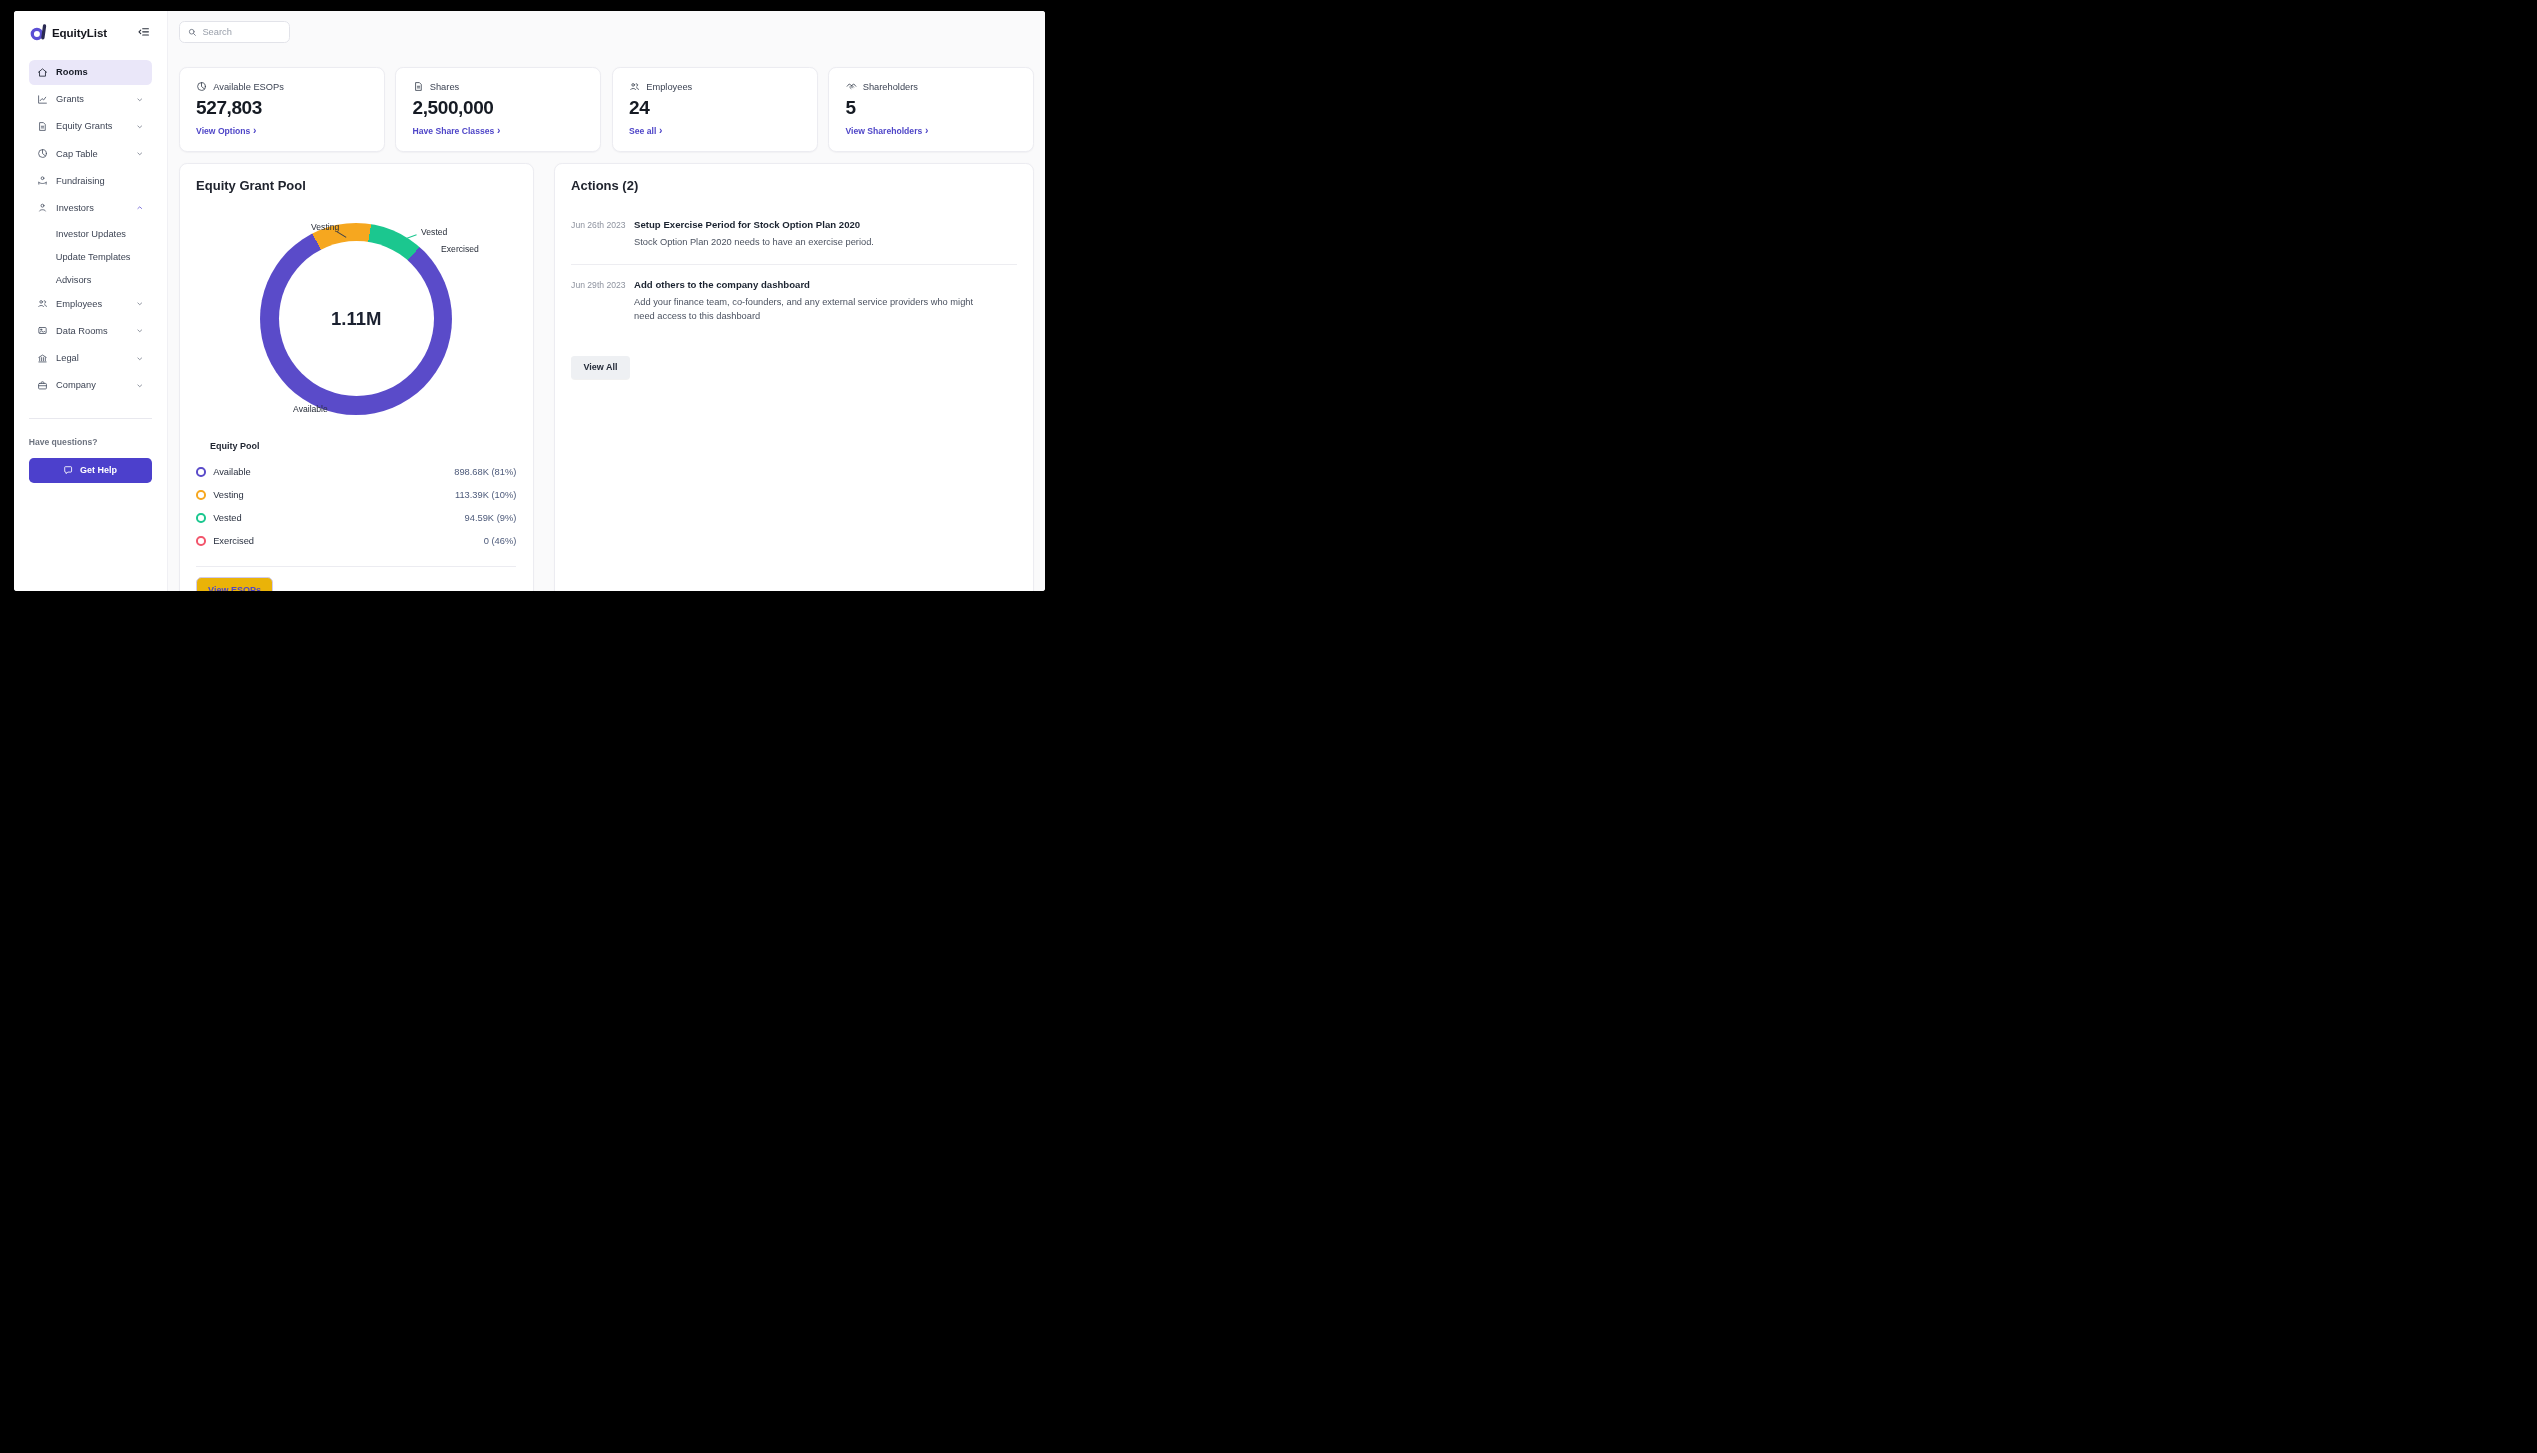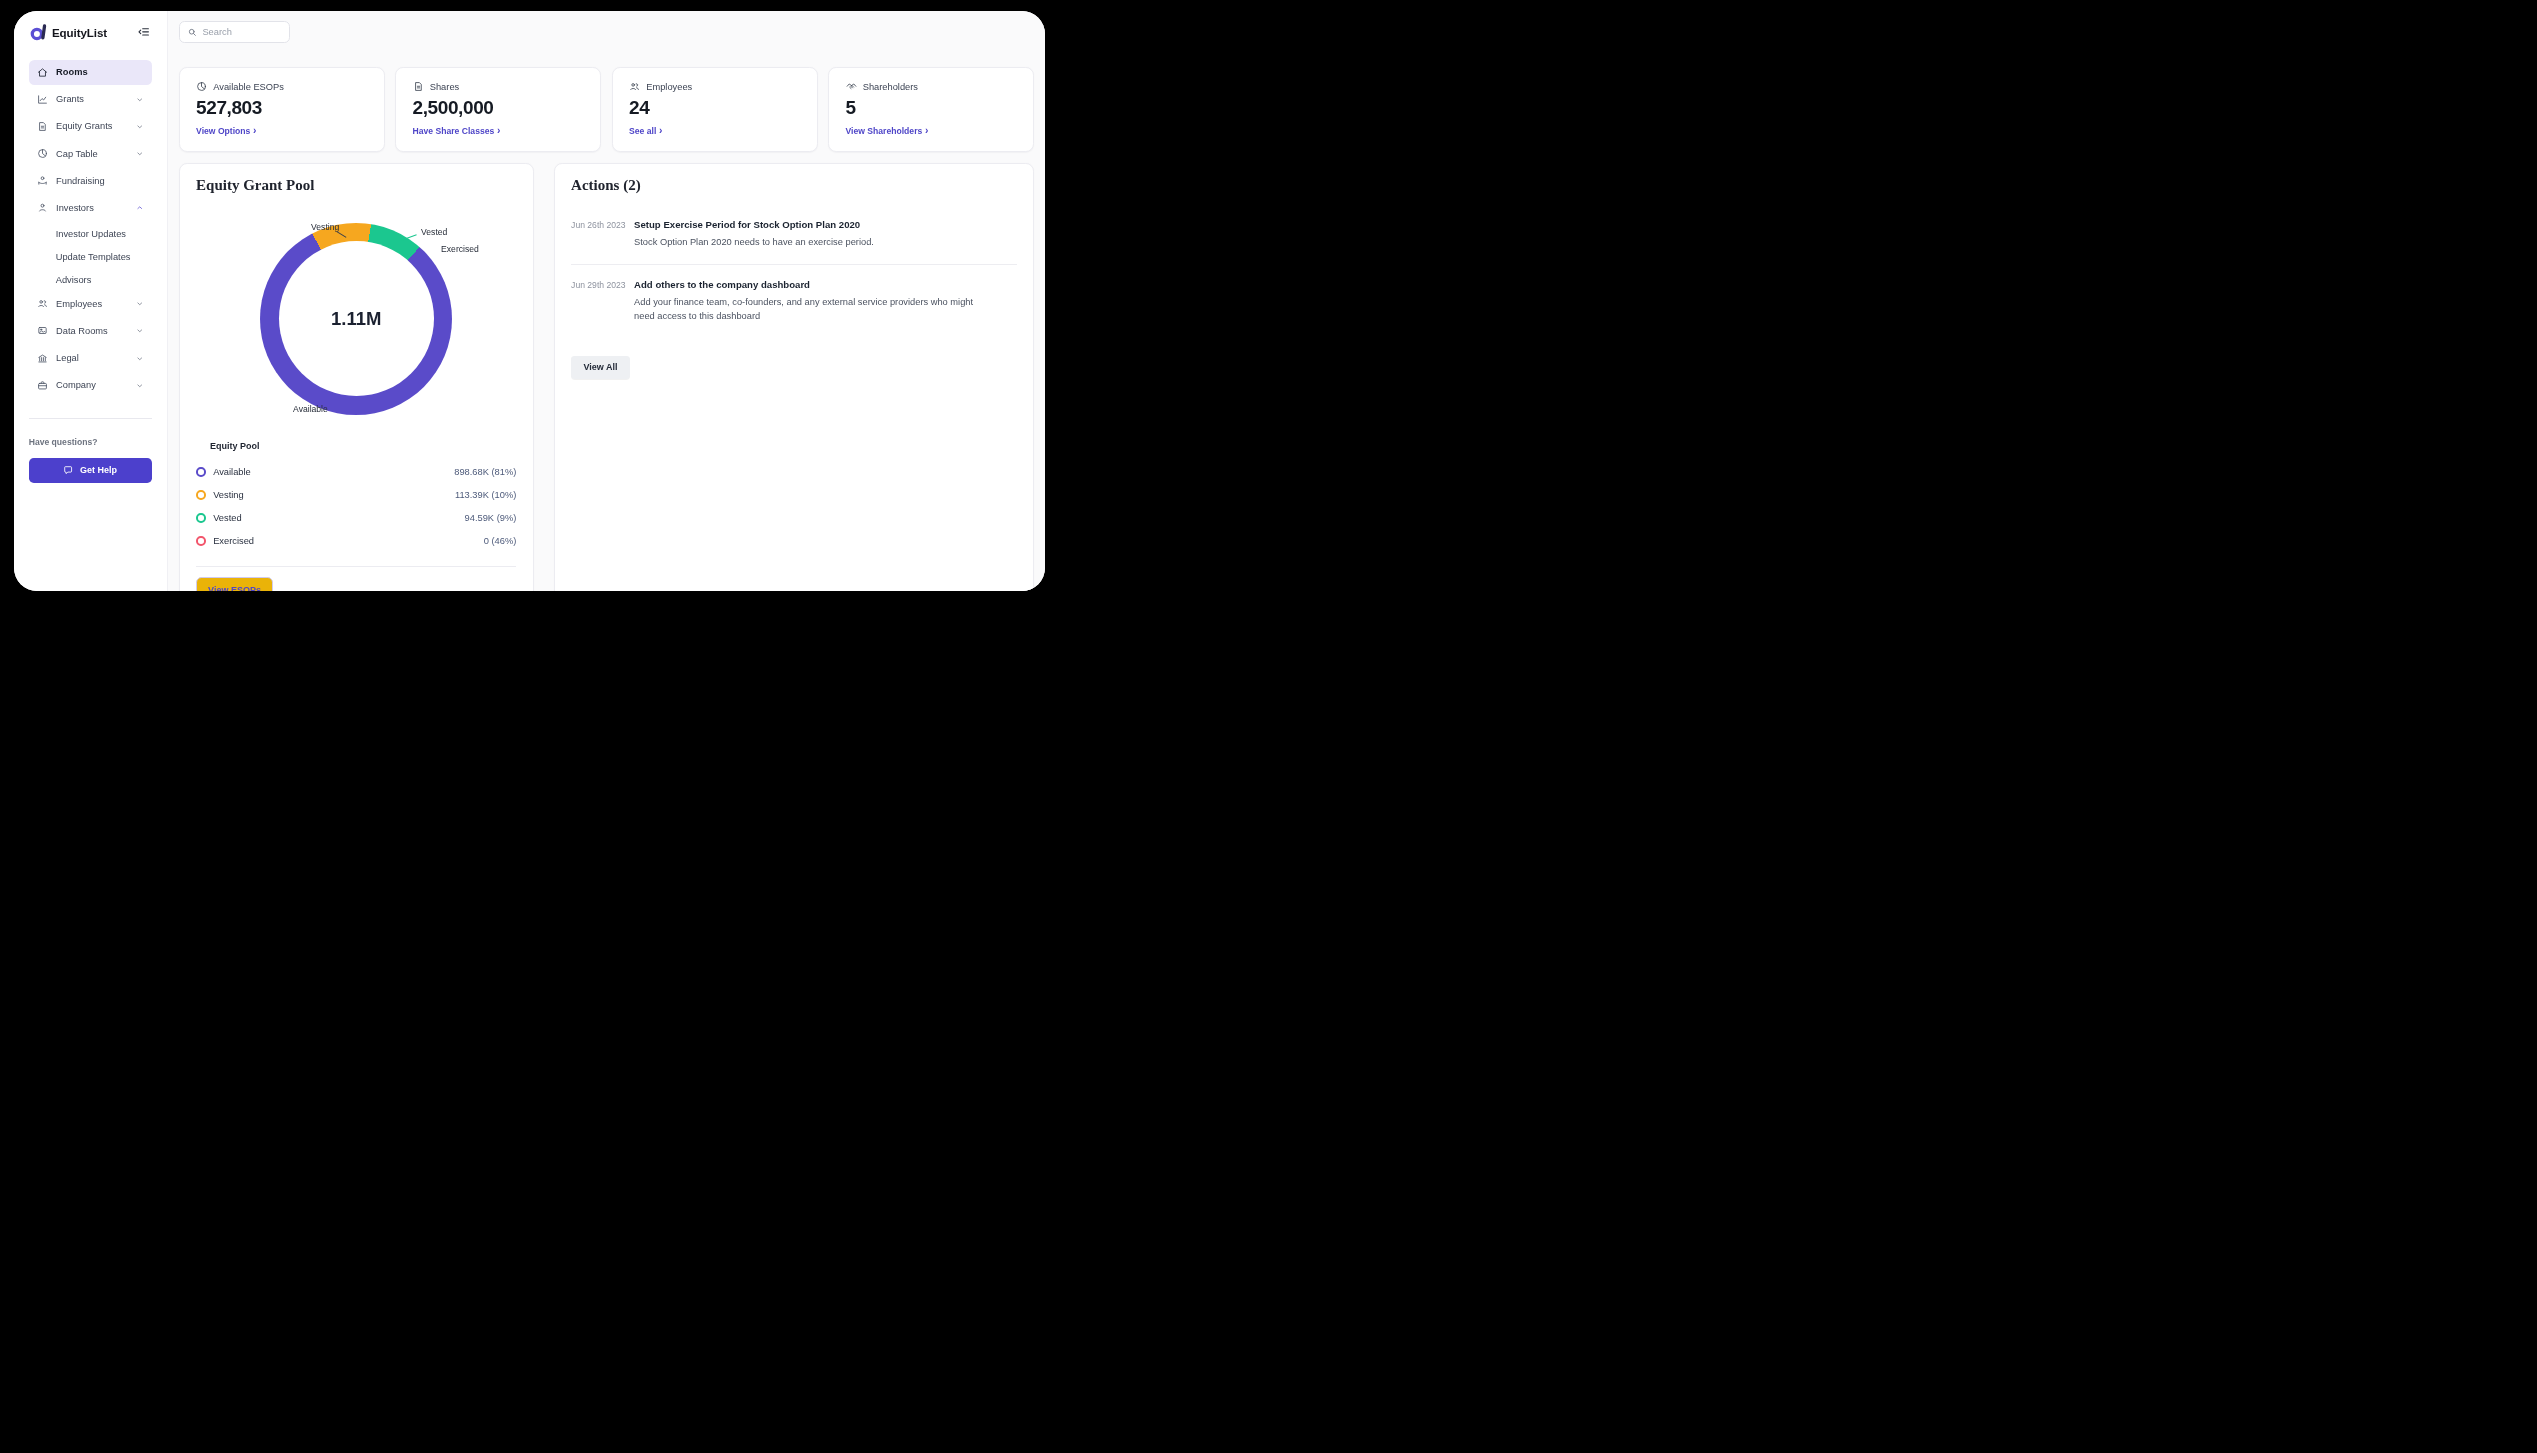--- a/index.html
+++ b/index.html
@@ -1,18 +1,18 @@
 <!DOCTYPE html>
 <html style="font-size:11px"><head>
 <meta charset="utf-8">
 <style>
   * { margin:0; padding:0; box-sizing:border-box; }
   html,body { width:1059px; height:607px; background:#000; font-family:"Liberation Sans","DejaVu Sans",sans-serif; }
   .frame { position:relative; width:1059px; height:607px; background:#000; border-radius:20.6px; overflow:hidden; }
-  .window { position:absolute; left:13.7px; top:11px; right:13.7px; bottom:16.4px; background:#fff; border-radius:23px; overflow:hidden; display:flex; }
+  .window { position:absolute; left:13.7px; top:11px; right:13.7px; bottom:16.4px; background:#fff; border-radius:3px; overflow:hidden; display:flex; }
 
   
   aside { width:154px; flex:none; background:#fff; border-right:0.7px solid #f0f0f4; padding:0 15px; display:flex; flex-direction:column; }
   .sb-head { display:flex; align-items:center; justify-content:space-between; padding-top:12.3px; }
   .brand { display:flex; align-items:center; gap:4.8px; }
   .brand-name { font-size:11.6px; font-weight:700; color:#14151c; letter-spacing:-0.1px; }
   .collapse { background:none; border:none; cursor:pointer; color:#2b303c; width:15px; height:15px; padding:0; }
   nav { margin-top:18px; }
   .nav-item { display:flex; align-items:center; gap:8.2px; height:25px; padding:0 8.2px; border-radius:5.5px; margin-bottom:2.1px; cursor:pointer; color:#40485a; }
   .nav-item .lbl { font-size:9.3px; font-weight:500; flex:1; color:#3d4454; }
@@ -44,21 +44,21 @@
   .stat { flex:1; height:85px; padding:13px 16.4px; }
   .stat-top { display:flex; align-items:center; gap:6.2px; }
   .stat-label { font-size:9.3px; font-weight:500; color:#3c4353; }
   .stat-top .icon { color:#39414f; }
   .stat-value { margin-top:4.8px; font-size:19px; font-weight:800; color:#151a23; letter-spacing:-0.4px; }
   .stat-link { margin-top:7.5px; display:inline-flex; align-items:center; gap:2.7px; font-size:8.6px; font-weight:700; color:#4f46c8; cursor:pointer; text-decoration:none; }
   .stat-link .arr { font-size:10.3px; line-height:6.9px; font-weight:700; }
 
   .panels { display:flex; gap:20px; margin-top:11px; align-items:flex-start; }
   .panel { padding:15px 16.4px; height:466px; }
-  .panel-title { font-size:15px; font-weight:600; color:#20242e; line-height:13.7px;font-family:Liberation Serif, serif; }
+  .panel-title { font-size:13px; font-weight:600; color:#20242e; line-height:13.7px; }
   .pool { width:355px; flex:none; }
   .actions { flex:1; }
 
   
   .chart-area { position:relative; height:226px; }
   .donut { position:absolute; left:50%; top:30px; width:192px; height:192px; border-radius:50%; transform:translateX(-50%); }
   .donut::after { content:""; position:absolute; inset:18.5px; background:#fff; border-radius:50%; }
   .donut-center { position:absolute; inset:0; display:flex; align-items:center; justify-content:center; font-size:18.5px; font-weight:800; color:#1b2130; z-index:2; }
   .c-label { position:absolute; font-size:8.6px; color:#262c38; z-index:3; }
   .c-line { position:absolute; height:1px; z-index:3; background:#3a3f4a; }

